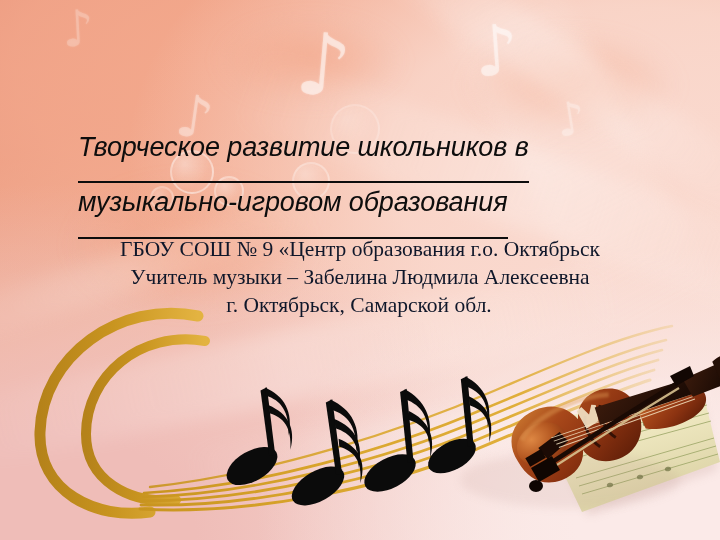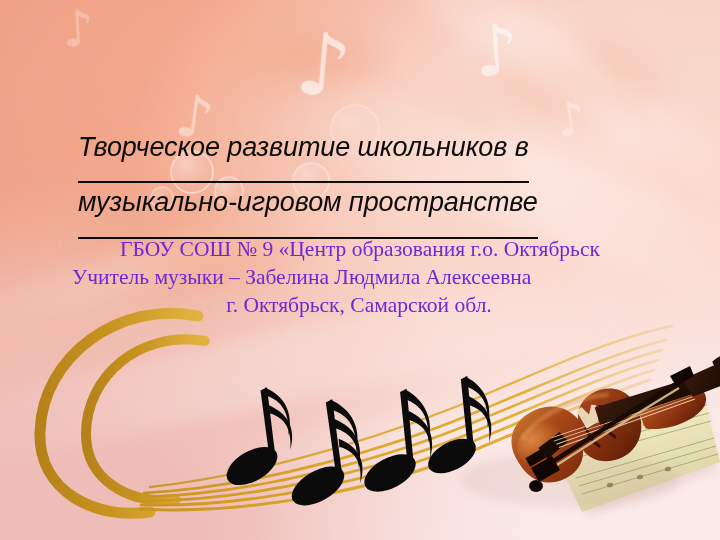--- a/index.html
+++ b/index.html
@@ -102,27 +102,27 @@
   .title-row { line-height: 1.42; }
 
   #subtitle-block {
     position: absolute;
     left: 72px;
     top: 236px;
     width: 576px;
     text-align: center;
     font-family: "Liberation Serif", "DejaVu Serif", serif;
     font-size: 21.5px;
-    color: #6d28d9;
+    color: #0f172a;
     line-height: 1.30;
     white-space: nowrap;
   }
   .sub-line { display: block; }
   .sub-line.l1 { text-align: center; }
-  .sub-line.l2 { text-align: left; }
+  .sub-line.l2 { text-align: center; }
   .sub-line.l3 { text-align: center; padding-right: 2px; }
 </style>
 </head>
 <body>
 
 <div id="slide">
 
   <div class="bg-layer bg-base"></div>
 
   <div class="bg-layer">
@@ -322,21 +322,21 @@
         <ellipse cx="536" cy="486" rx="7" ry="6" fill="#0E0502"></ellipse>
       </g>
     </g>
   </svg>
 
   <div id="title-block">
     <div class="title-row">
       <span class="title-line">Творческое развитие школьников в</span>
     </div>
     <div class="title-row">
-      <span class="title-line">музыкально-игровом пространстве</span>
+      <span class="title-line">музыкально-игровом образования</span>
     </div>
   </div>
 
   <div id="subtitle-block">
     <span class="sub-line l1">ГБОУ СОШ № 9 «Центр образования г.о. Октябрьск</span>
     <span class="sub-line l2">Учитель музыки – Забелина Людмила Алексеевна</span>
     <span class="sub-line l3">г. Октябрьск, Самарской обл.</span>
   </div>
 
 </div>

